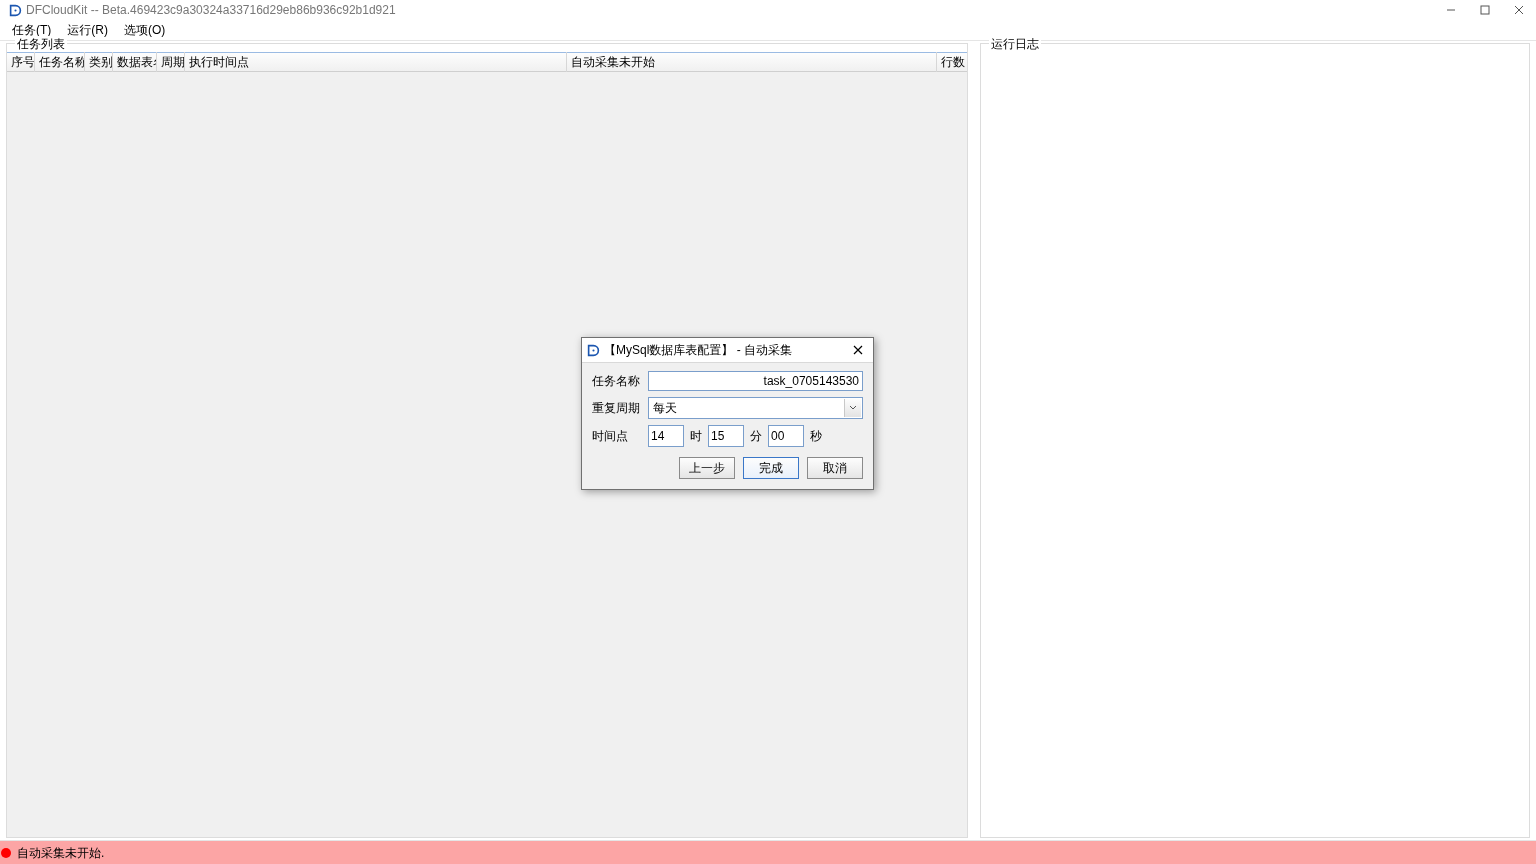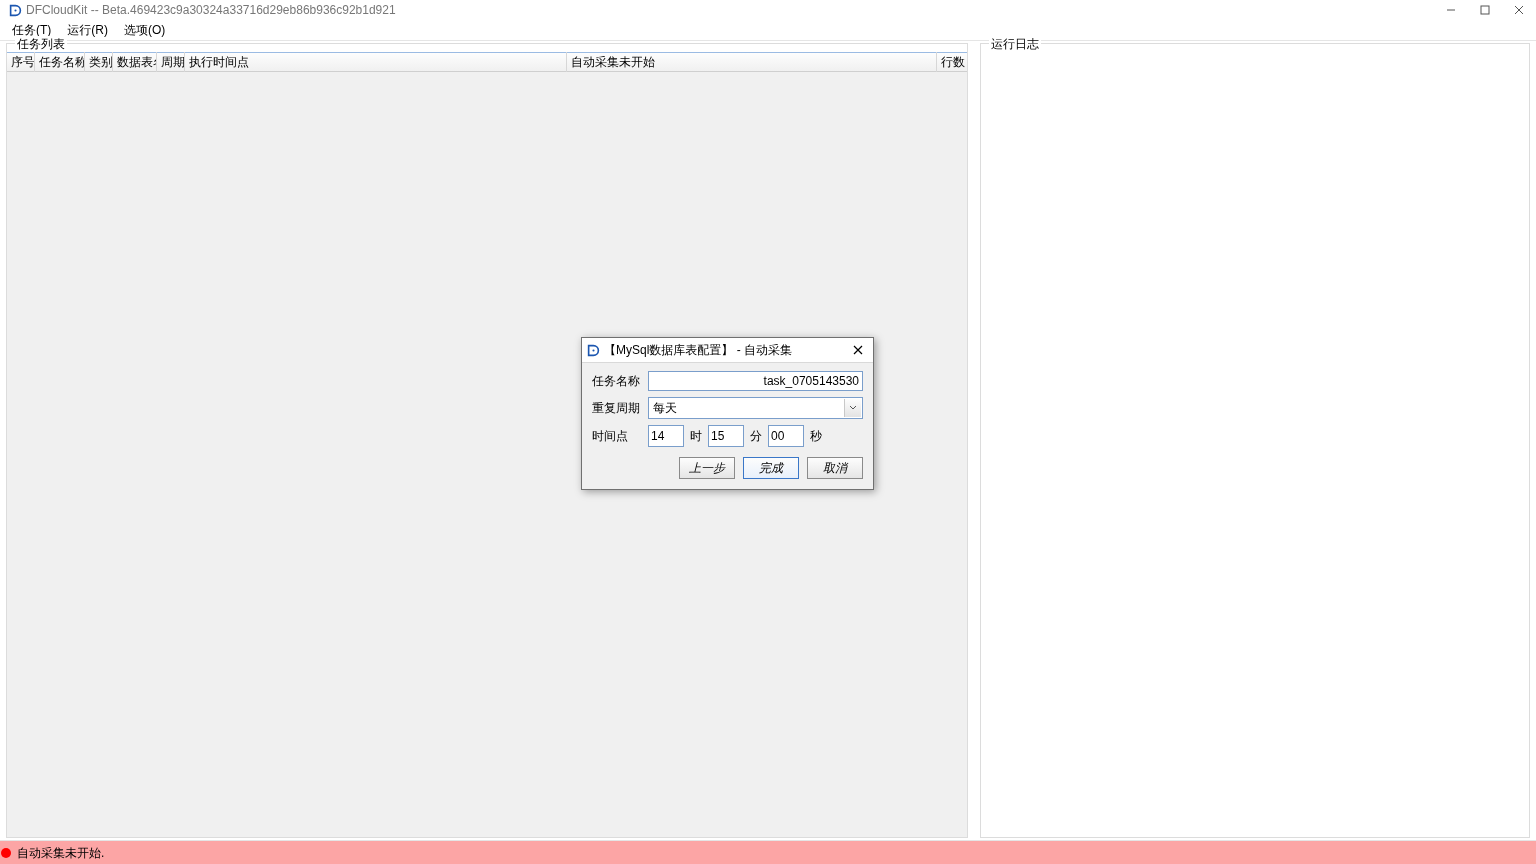--- a/index.html
+++ b/index.html
@@ -222,21 +222,20 @@
     text-align: left;
     font: inherit;
     background:#fff;
   }
   .time-sep { font-size:12px; color:#000; }
   .dlg-buttons {
     display:flex;
     justify-content: flex-end;
     gap: 8px;
     margin-top: 10px;
-    font-style: italic;
   }
   .dlg-btn {
     width: 56px;
     height: 22px;
     border: 1px solid #8a8a8a;
     background: linear-gradient(#fdfdfd,#e5e5e5);
     font: inherit;
     cursor: default;
     display:flex; align-items:center; justify-content:center;
   }

